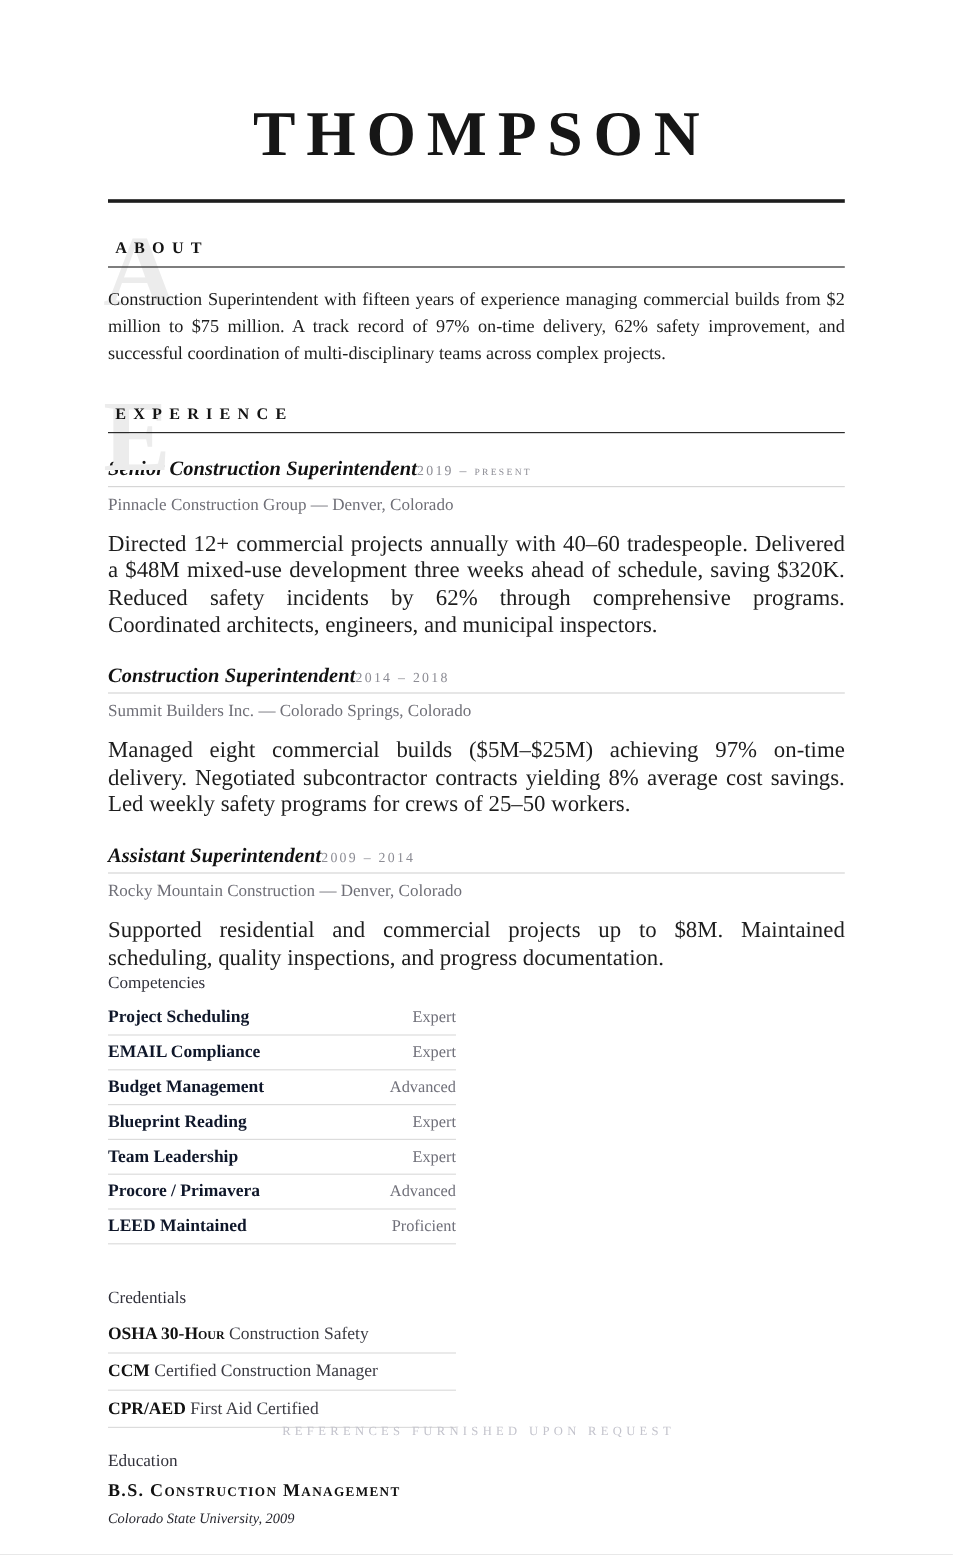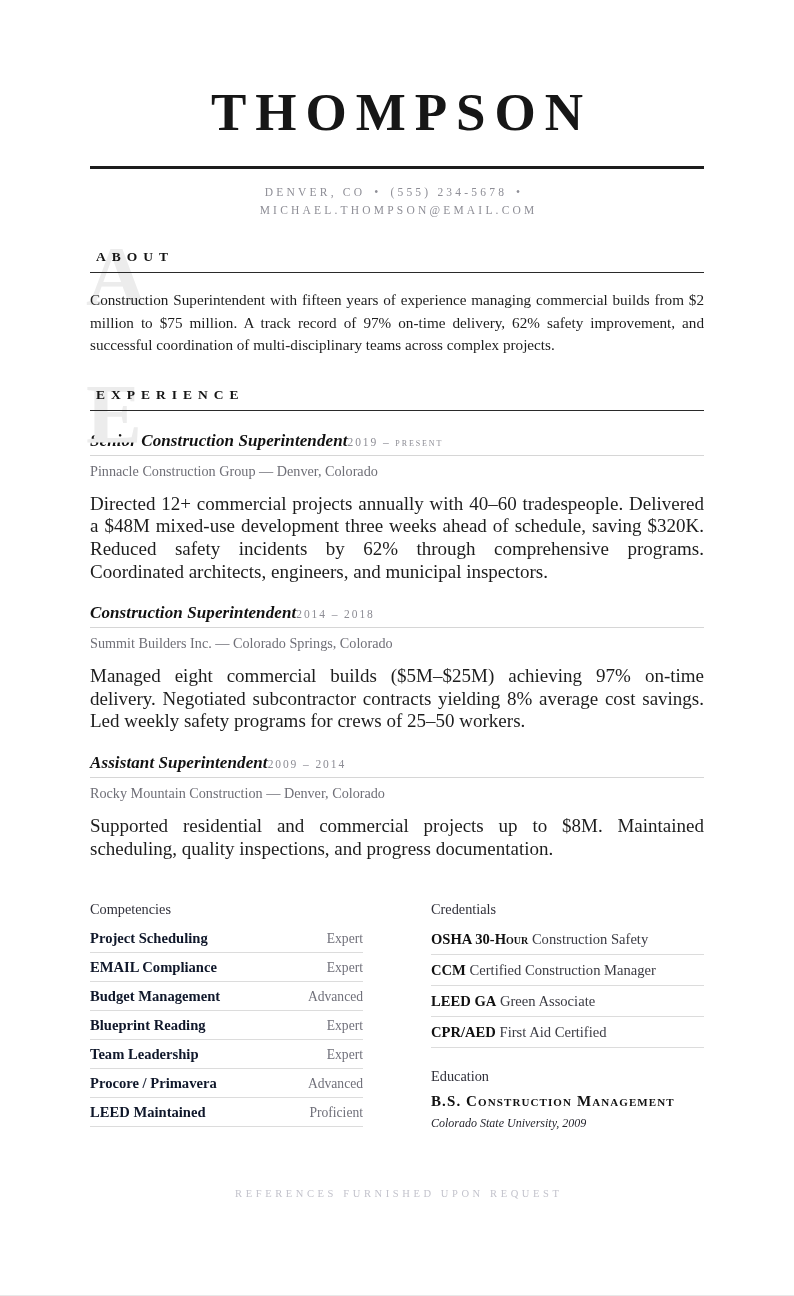--- a/index.html
+++ b/index.html
@@ -151,22 +151,22 @@
     margin-top: 12px;
     font-size: 19px;
     line-height: 22.6px;
     text-align: justify;
     color: #1d1d1d;
   }
 
   
   .columns {
     display: flex;
-    margin-top: 40px;
     gap: 18px;
+    flex-direction: column;
   }
   .col-left { width: 290px; }
   .col-spacer { width: 34px; }
   .col-right { width: 290px; }
 
   .col-label {
     font-size: 14.3px;
     color: #30303a;
     margin-bottom: 5px;
     line-height: 19px;
@@ -237,26 +237,20 @@
 </style>
 </head>
 <body>
 
 <div class="page">
   <div class="inner">
 
     <div class="name-block">
       <div class="name">THOMPSON</div>
       <div class="name-rule"></div>
-      <div class="contact">
-        <div>
-          <span>DENVER, CO</span><span class="sep">•</span><span>(555) 234-5678</span><span class="sep">•</span>
-        </div>
-        <div>MICHAEL.THOMPSON@EMAIL.COM</div>
-      </div>
     </div>
 
     <div class="section">
       <div class="watermark">A</div>
       <div class="section-head">ABOUT</div>
       <div class="body-text">Construction Superintendent with fifteen years of experience managing commercial builds from $2 million to $75 million. A track record of 97% on-time delivery, 62% safety improvement, and successful coordination of multi-disciplinary teams across complex projects.</div>
     </div>
 
     <div class="section">
       <div class="watermark">E</div>
@@ -330,23 +324,20 @@
       <div class="col-right">
         <div class="col-label">Credentials</div>
 
         <div class="cred-row">
           <span class="cred-abbr">OSHA 30-Hour</span><span> Construction Safety</span>
         </div>
         <div class="cred-row">
           <span class="cred-abbr">CCM</span><span> Certified Construction Manager</span>
         </div>
         <div class="cred-row">
-          <span class="cred-abbr">LEED GA</span><span> Green Associate</span>
-        </div>
-        <div class="cred-row">
           <span class="cred-abbr">CPR/AED</span><span> First Aid Certified</span>
         </div>
 
         <div class="edu-block">
           <div class="col-label">Education</div>
           <div class="edu-degree">B.S. Construction Management</div>
           <div class="edu-school">Colorado State University, 2009</div>
         </div>
       </div>
 

